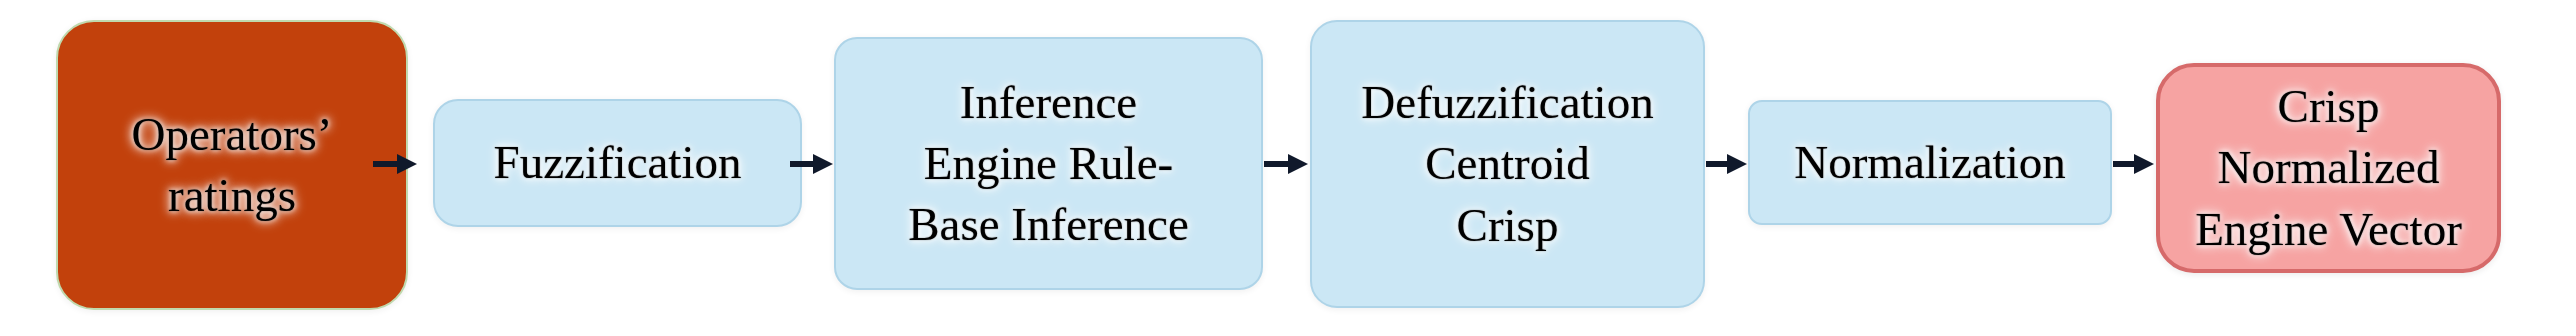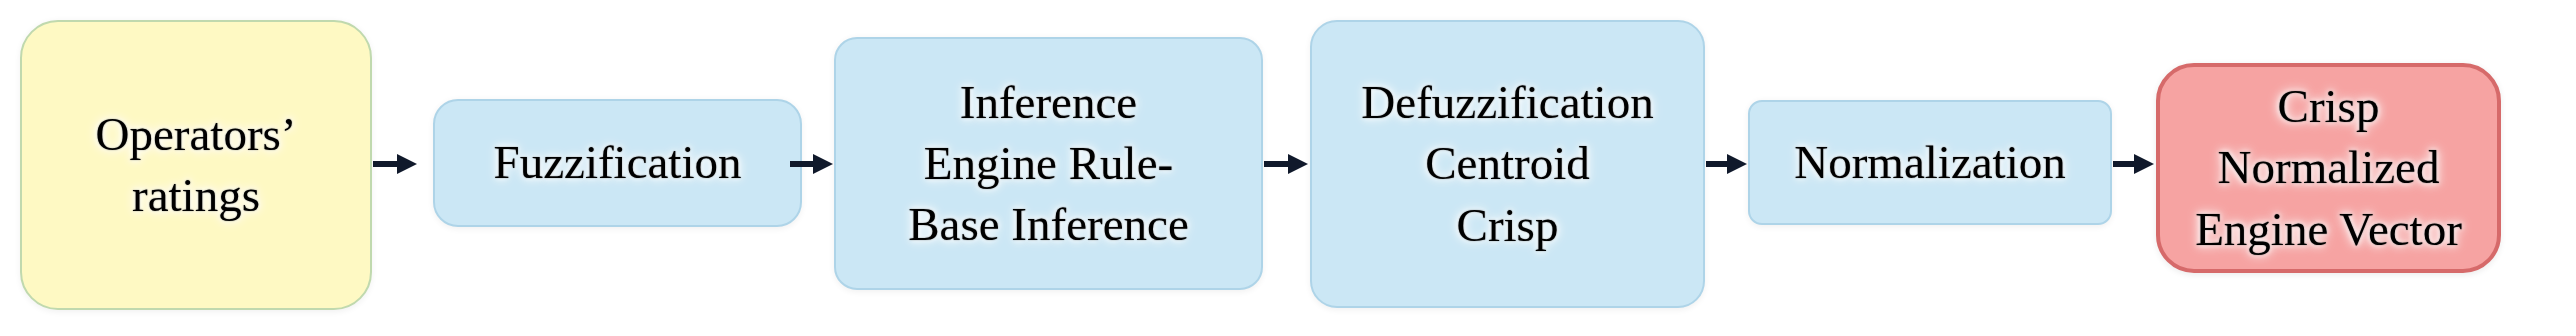--- a/index.html
+++ b/index.html
@@ -26,23 +26,24 @@
     font-size: 47px;
     line-height: 1.3;
     color: #000000;
   }
   .node .line {
     display: block;
     white-space: nowrap;
     text-shadow: 0 0 1.6px rgba(0,0,0,0.45), 0 0 5.5px #ffffff, 0 0 9.5px #ffffff, 0 0 12.6px #ffffff;
   }
   .node--green {
-    background: #fef9c3;
+    background: #c2410c;
     border: 2.4px solid #c0d9ae;
     box-shadow: 0 1.6px 6.3px rgba(0,0,0,0.06);
+    margin-left: 36px;
   }
   .node--blue {
     background: #cbe7f5;
     border: 2.4px solid #aed4e8;
     box-shadow: 0 1.6px 6.3px rgba(0,0,0,0.06);
   }
   .node--red {
     background: #f6a3a2;
     border: 4px solid #d66a6a;
     box-shadow: 0 1.6px 6.3px rgba(0,0,0,0.08);

